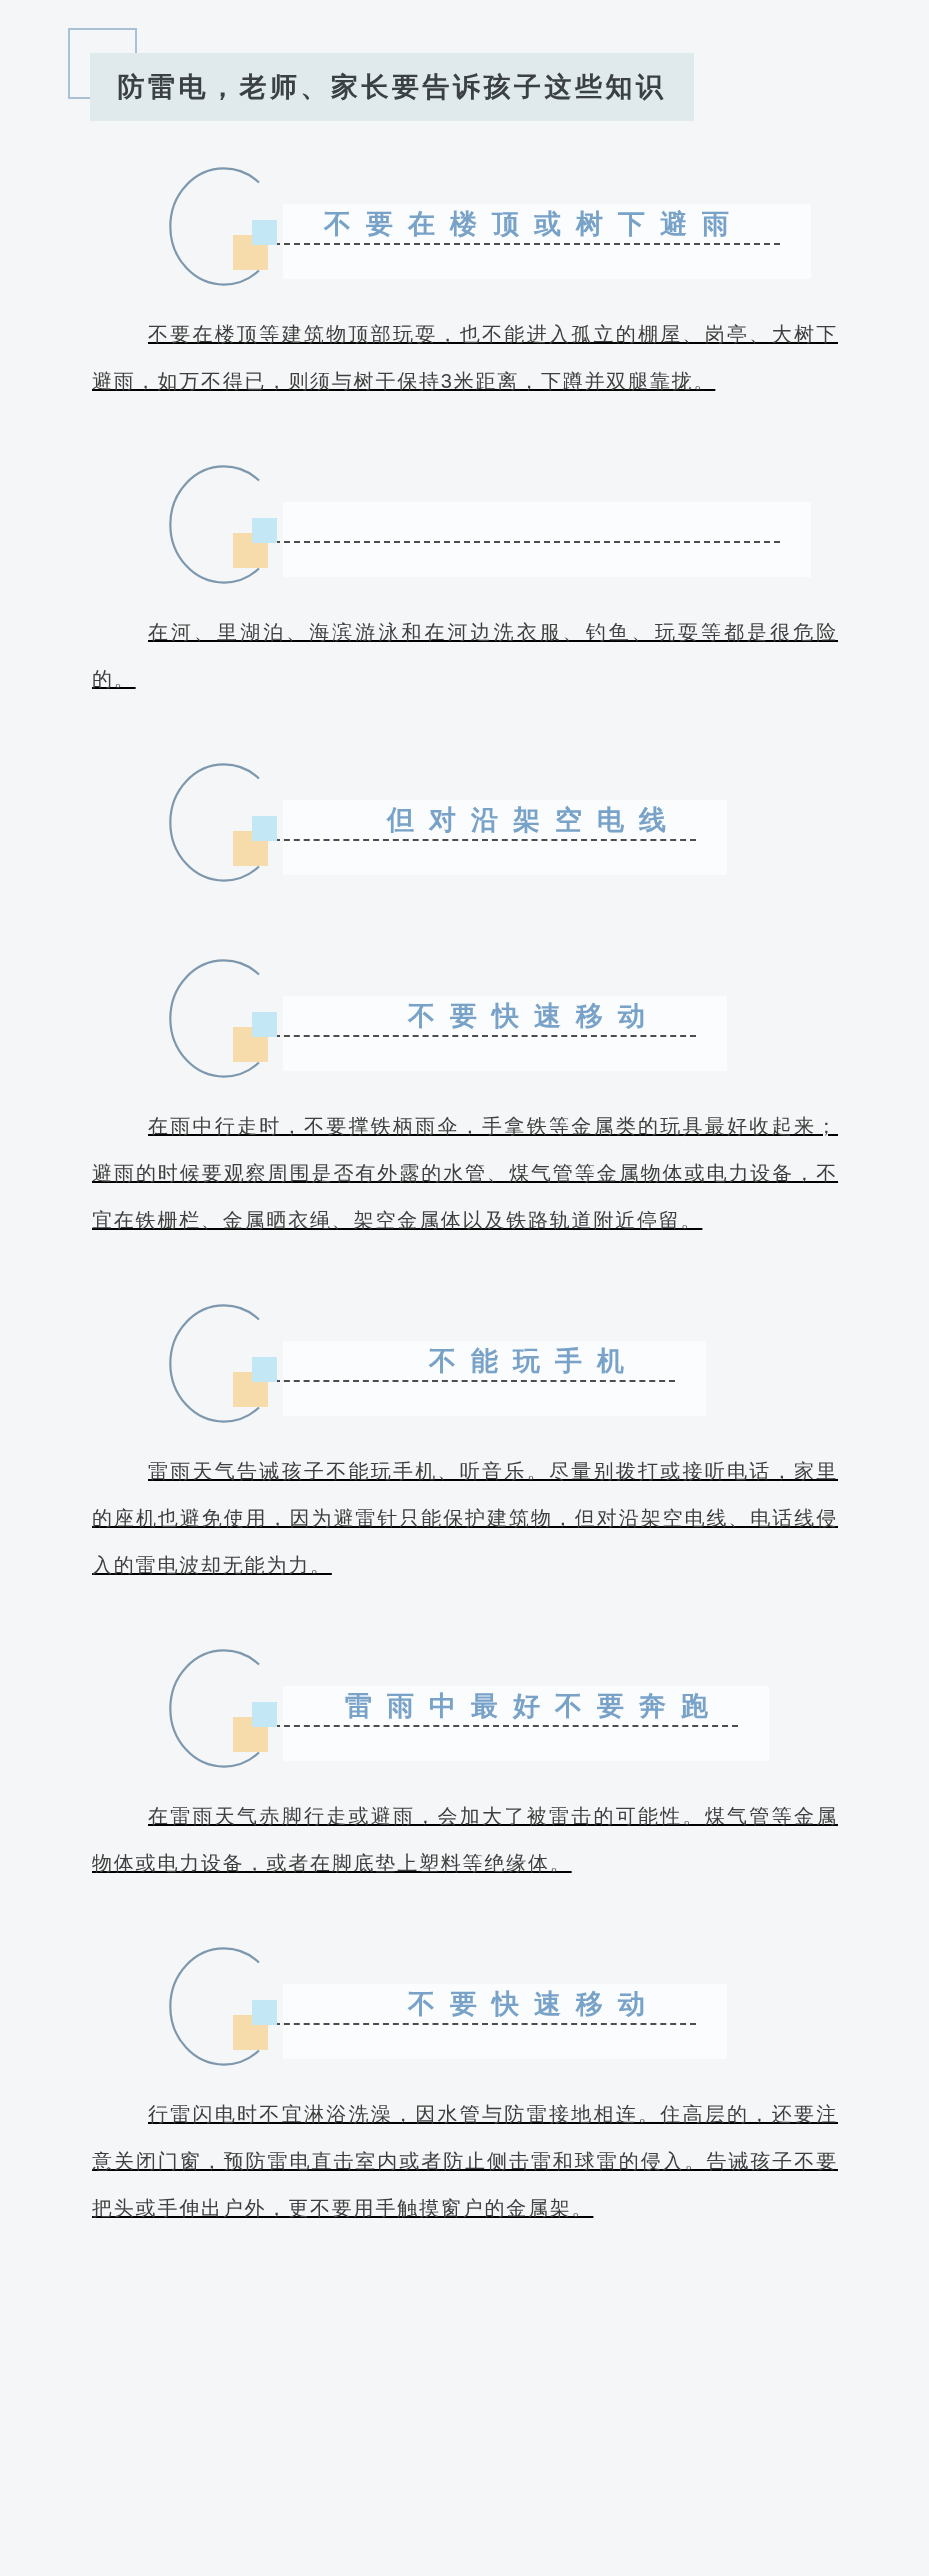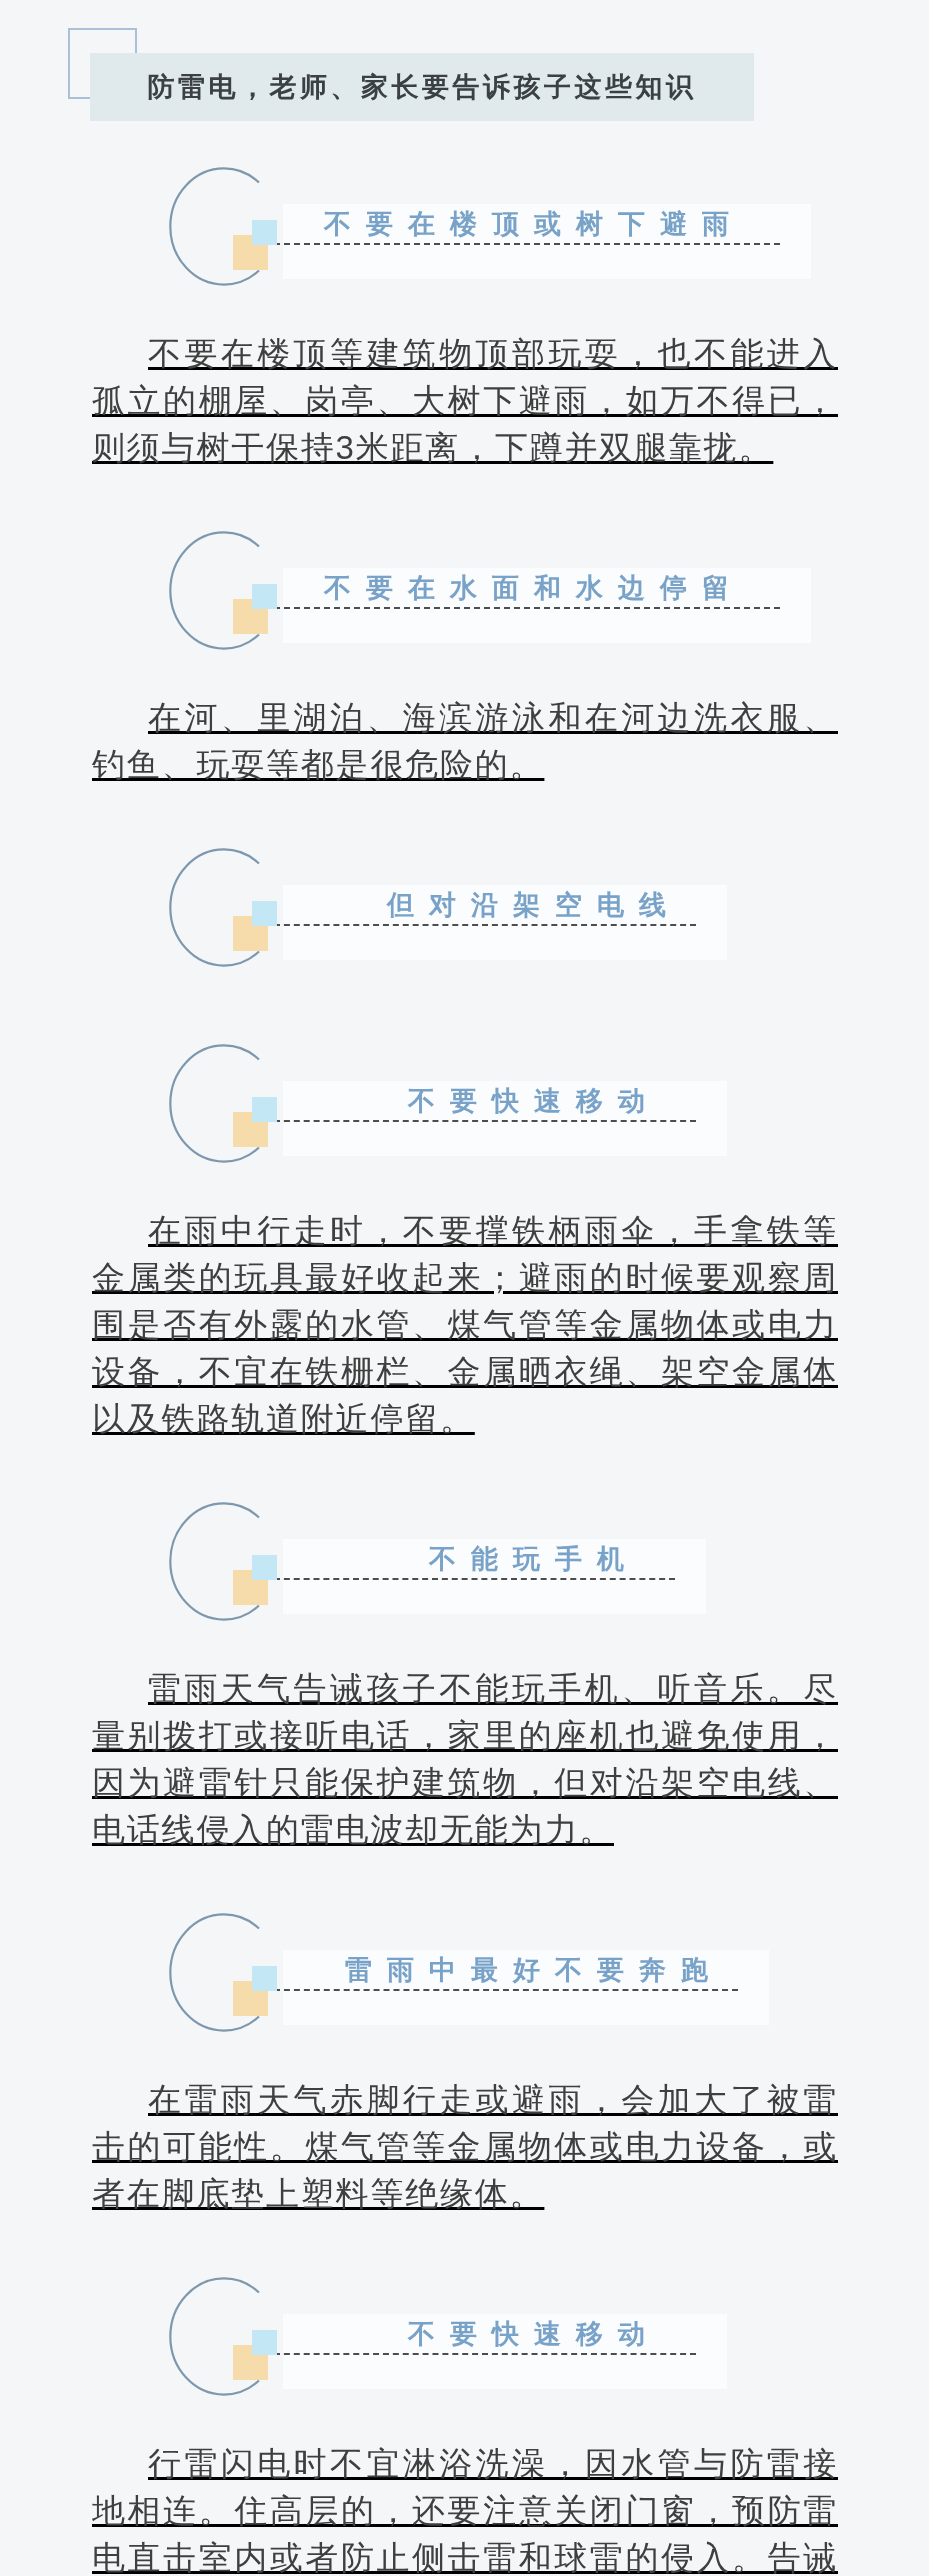--- a/index.html
+++ b/index.html
@@ -11,21 +11,21 @@
   }
   .page{position:relative;width:930px;height:2576px;}
 
   
   .header{position:relative;height:167px;}
   .square-outline{
     position:absolute;left:68px;top:28px;width:65px;height:67px;
     border:2.6px solid #a9c0d6;background:transparent;z-index:1;
   }
   .title-banner{
-    position:absolute;left:90px;top:53px;width:664px;height:68px;
+    position:absolute;left:90px;top:53px;width:604px;height:68px;
     background:#e0eaed;z-index:2;
     display:flex;align-items:center;justify-content:center;
   }
   .title-banner span{
     font-size:27px;font-weight:bold;color:#3b4045;letter-spacing:3.5px;
     white-space:nowrap;
   }
 
   
   .section{position:relative;margin-bottom:60px;text-decoration:underline;}
@@ -50,22 +50,22 @@
   .heading-zone{
     position:absolute;left:263px;top:39px;width:527px;
     text-align:center;z-index:2;
   }
   .heading-text{
     display:inline-block;
     font-size:27px;font-weight:bold;color:#78a2c8;
     letter-spacing:15px;margin-right:-15px;white-space:nowrap;
   }
   .body-text{
-    margin:27px 92px 0 92px;
-    font-size:33px;line-height:47px;letter-spacing:1.8px;
+    margin:8px 92px 0 92px;
+    font-size:20px;line-height:47px;letter-spacing:1.8px;
     color:#3f3f3f;text-indent:56px;text-align:justify;
   }
 </style>
 </head>
 <body>
 
 <div class="page">
 
   <div class="header">
     <div class="square-outline"></div>
@@ -92,23 +92,20 @@
 
   <div class="section">
     <div class="icon-block">
       <svg class="circle-arc" viewBox="0 0 125 135">
         <ellipse cx="62.5" cy="67.5" rx="61" ry="66" fill="none" stroke="#7d98ae" stroke-width="2.5" pathLength="100" stroke-dasharray="72 28" stroke-dashoffset="-14"></ellipse>
       </svg>
       <div class="heading-panel" style="width: 528px;"></div>
       <div class="dash-line" style="width: 506px;"></div>
       <div class="sq-orange"></div>
       <div class="sq-blue"></div>
-      <div class="heading-zone">
-        <span class="heading-text">不要在水面和水边停留</span>
-      </div>
     </div>
     <p class="body-text">在河、里湖泊、海滨游泳和在河边洗衣服、钓鱼、玩耍等都是很危险的。</p>
   </div>
 
   <div class="section">
     <div class="icon-block">
       <svg class="circle-arc" viewBox="0 0 125 135">
         <ellipse cx="62.5" cy="67.5" rx="61" ry="66" fill="none" stroke="#7d98ae" stroke-width="2.5" pathLength="100" stroke-dasharray="72 28" stroke-dashoffset="-14"></ellipse>
       </svg>
       <div class="heading-panel" style="width: 444px;"></div>

